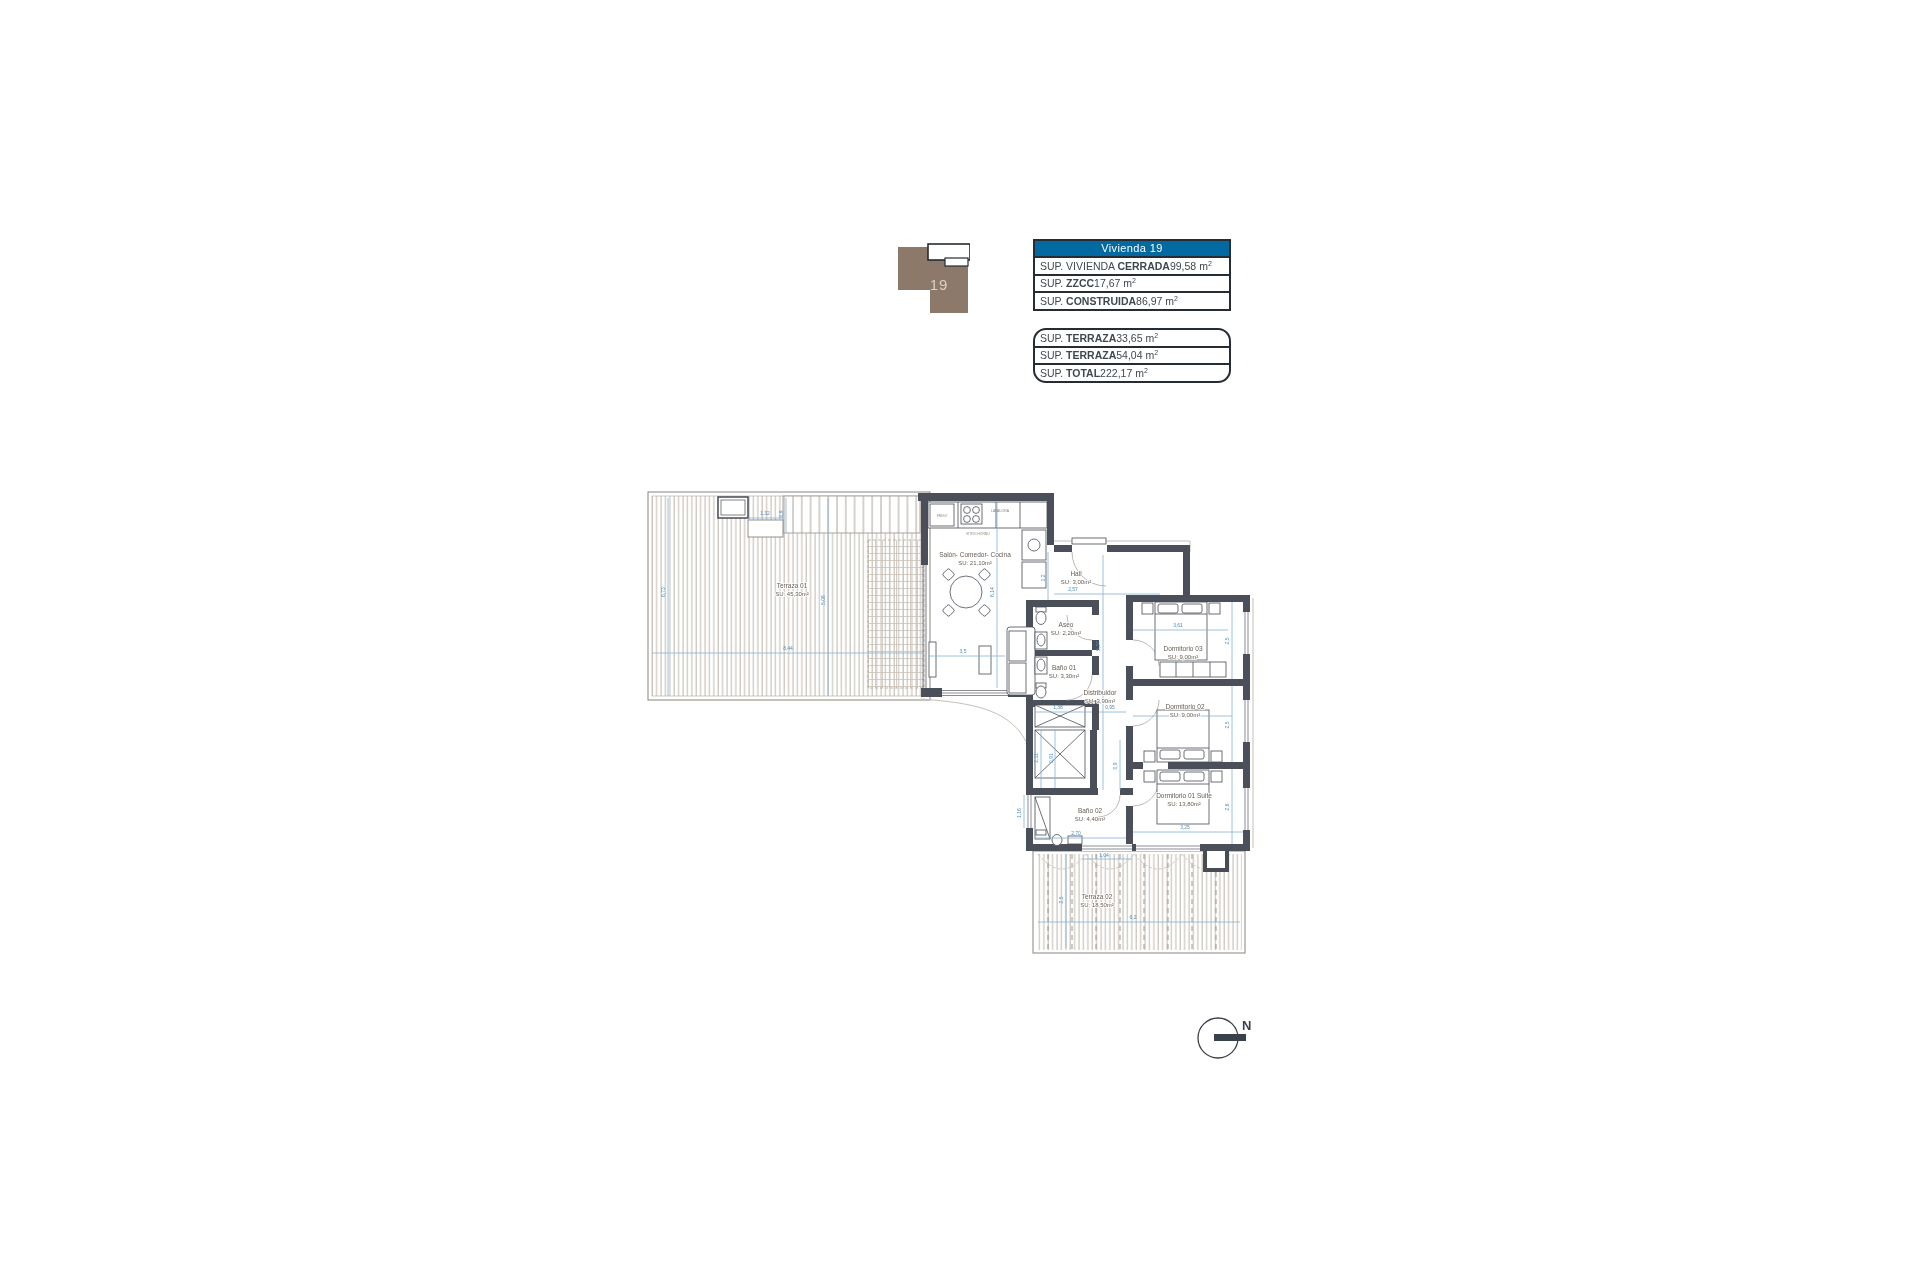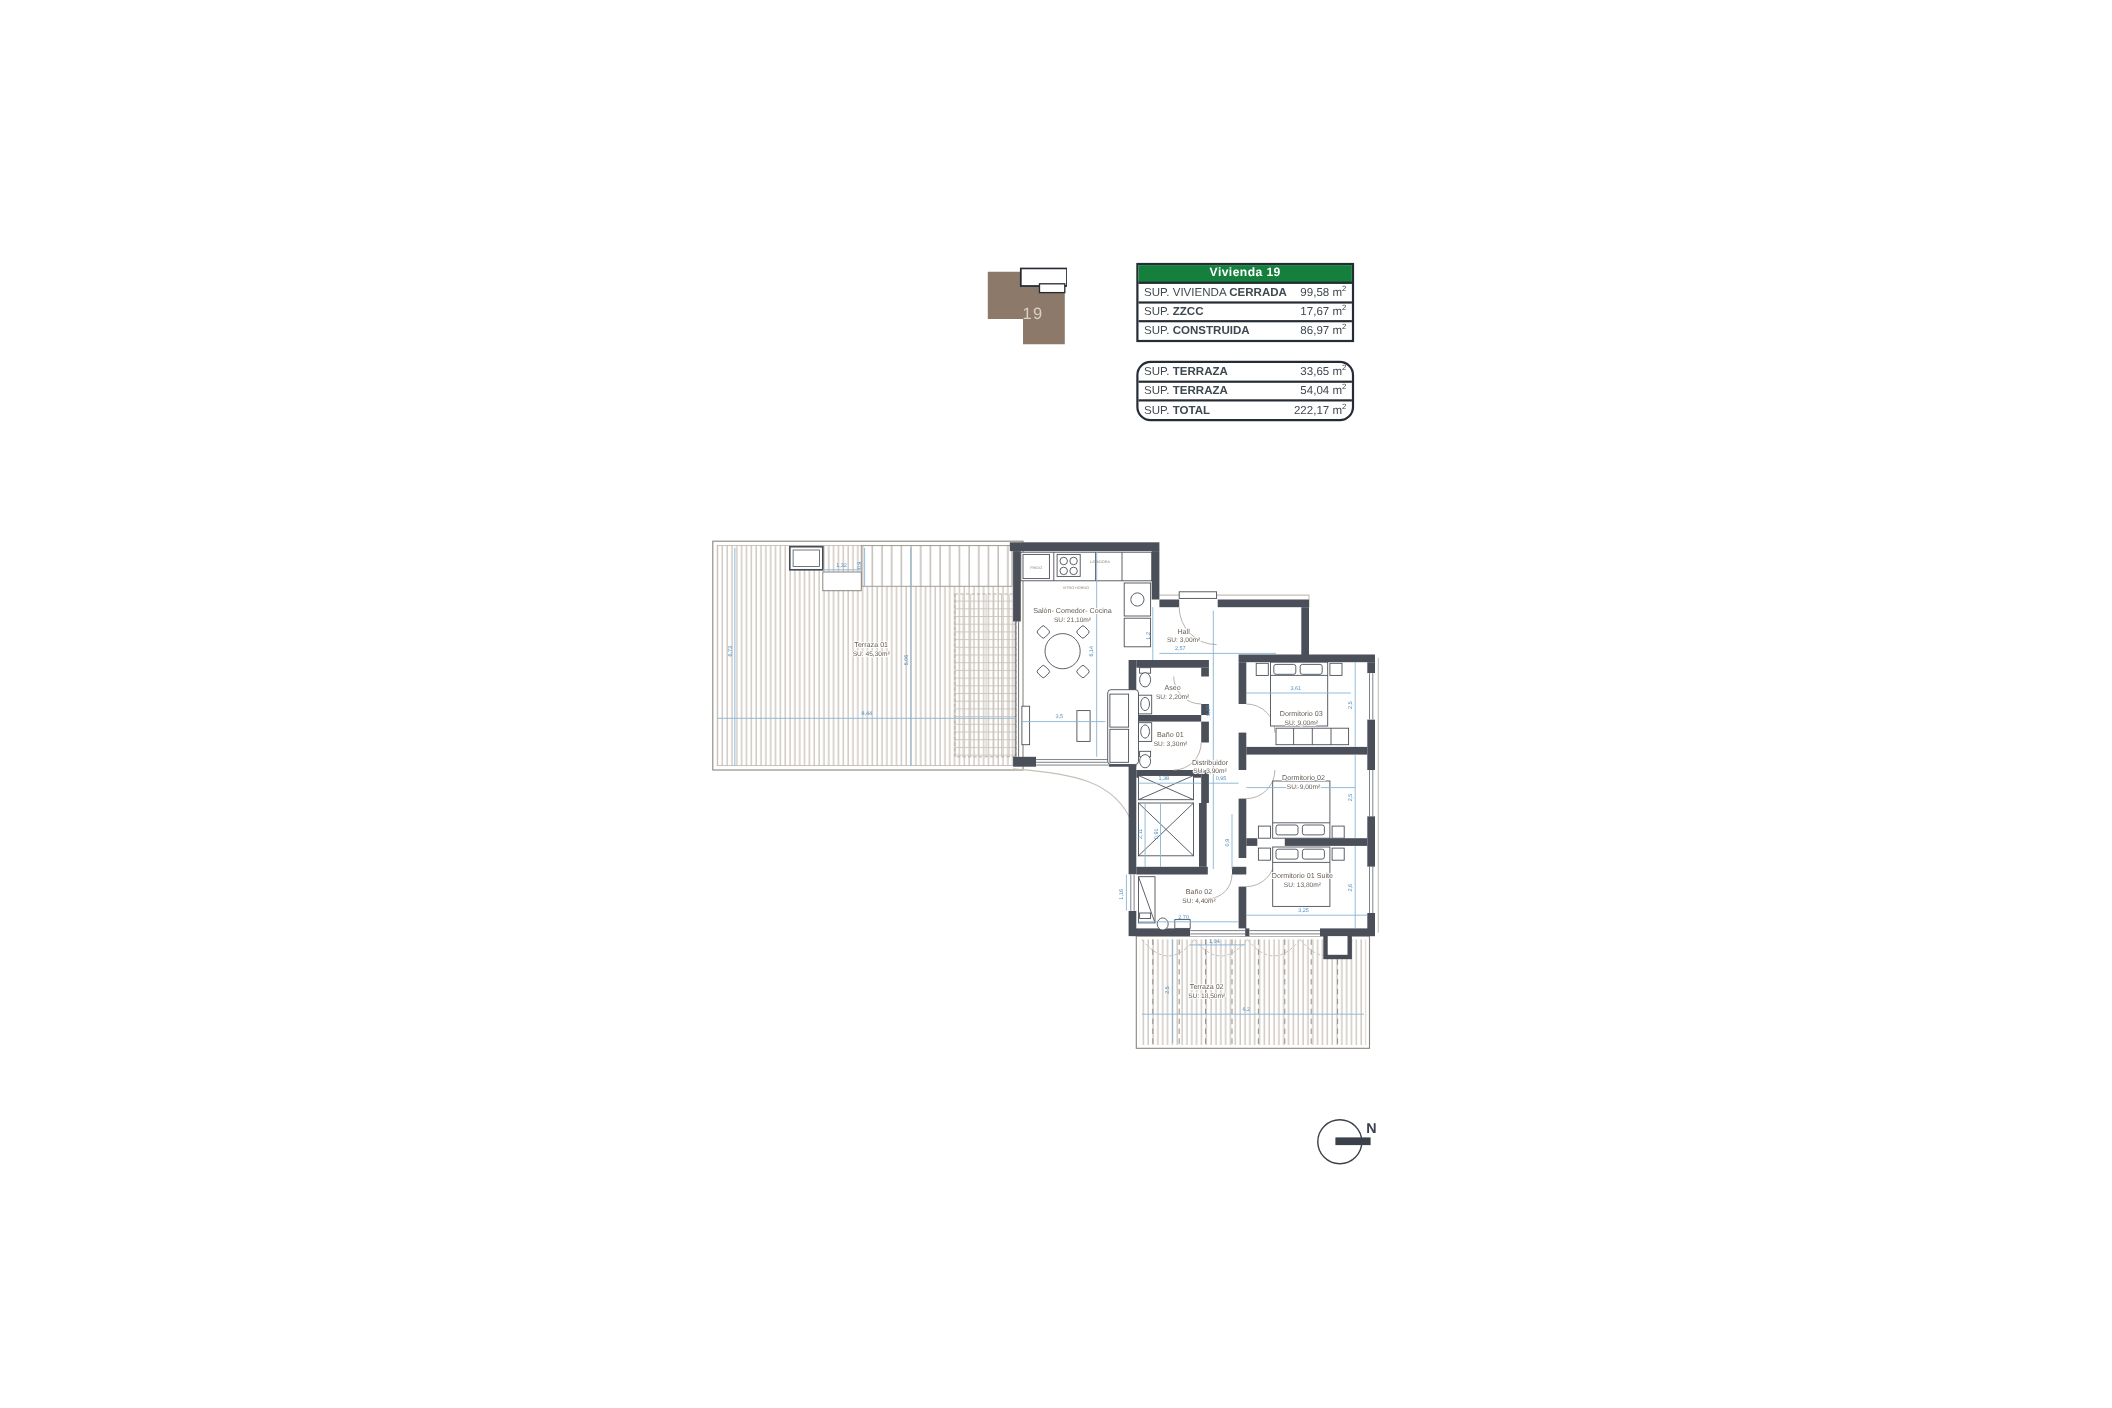--- a/index.html
+++ b/index.html
@@ -1,24 +1,24 @@
 <!DOCTYPE html>
 <html><head>
 <meta charset="utf-8">
 <style>
   html,body{margin:0;padding:0;}
   body{font-family:"Liberation Sans",sans-serif;}
   .page{position:relative;width:1920px;height:1280px;background:#ffffff;overflow:hidden;}
 
   
   .tbl{position:absolute;width:194px;background:#fff;border:2px solid #262c34;}
-  .tbl-header{height:15px;line-height:15px;background:#15803d;color:#fff;
-    font-size:11px;font-weight:bold;text-align:center;letter-spacing:.4px;
+  .tbl-header{height:15px;line-height:15px;background:#0369a1;color:#fff;
+    font-size:11px;font-weight:normal;text-align:center;letter-spacing:.4px;
     border-bottom:2px solid #262c34;}
-  .tbl-row{height:15.5px;display:flex;justify-content:space-between;align-items:center;
+  .tbl-row{height:15.5px;display:flex;align-items:center;
     padding:0 5px;border-bottom:2px solid #262c34;font-size:10.5px;color:#3e4850;}
   .tbl-row:last-child{border-bottom:none;}
   .lbl .b{font-weight:bold;}
   .val{white-space:nowrap;}
   .val sup{font-size:7px;line-height:0;}
 
   
   .badge{position:absolute;left:896px;top:243px;}
 
   

